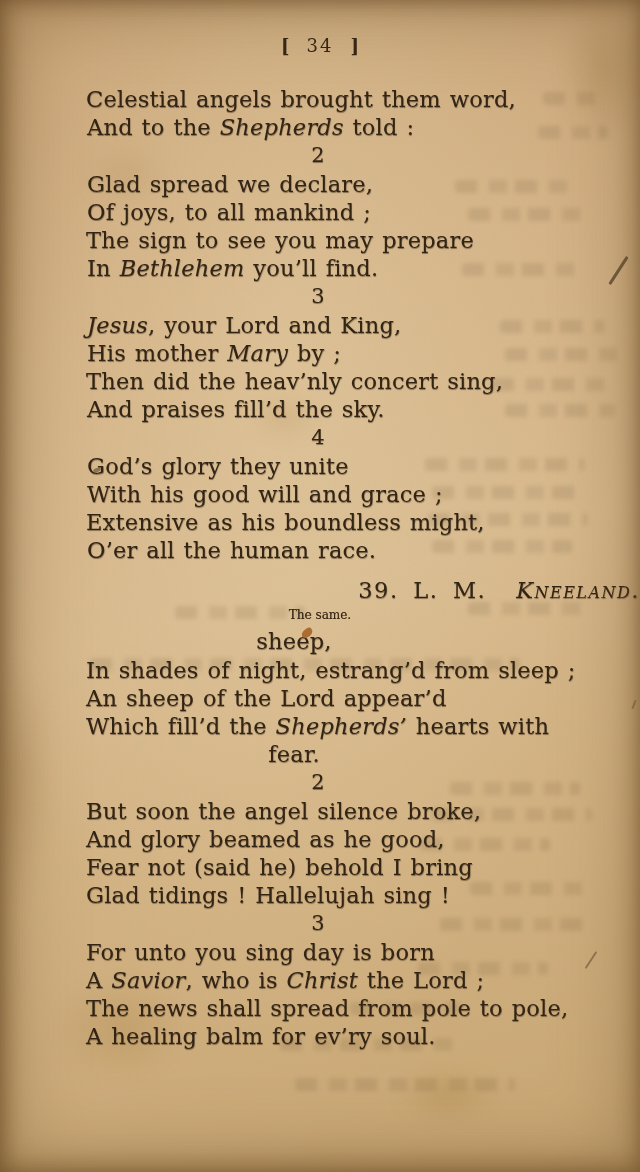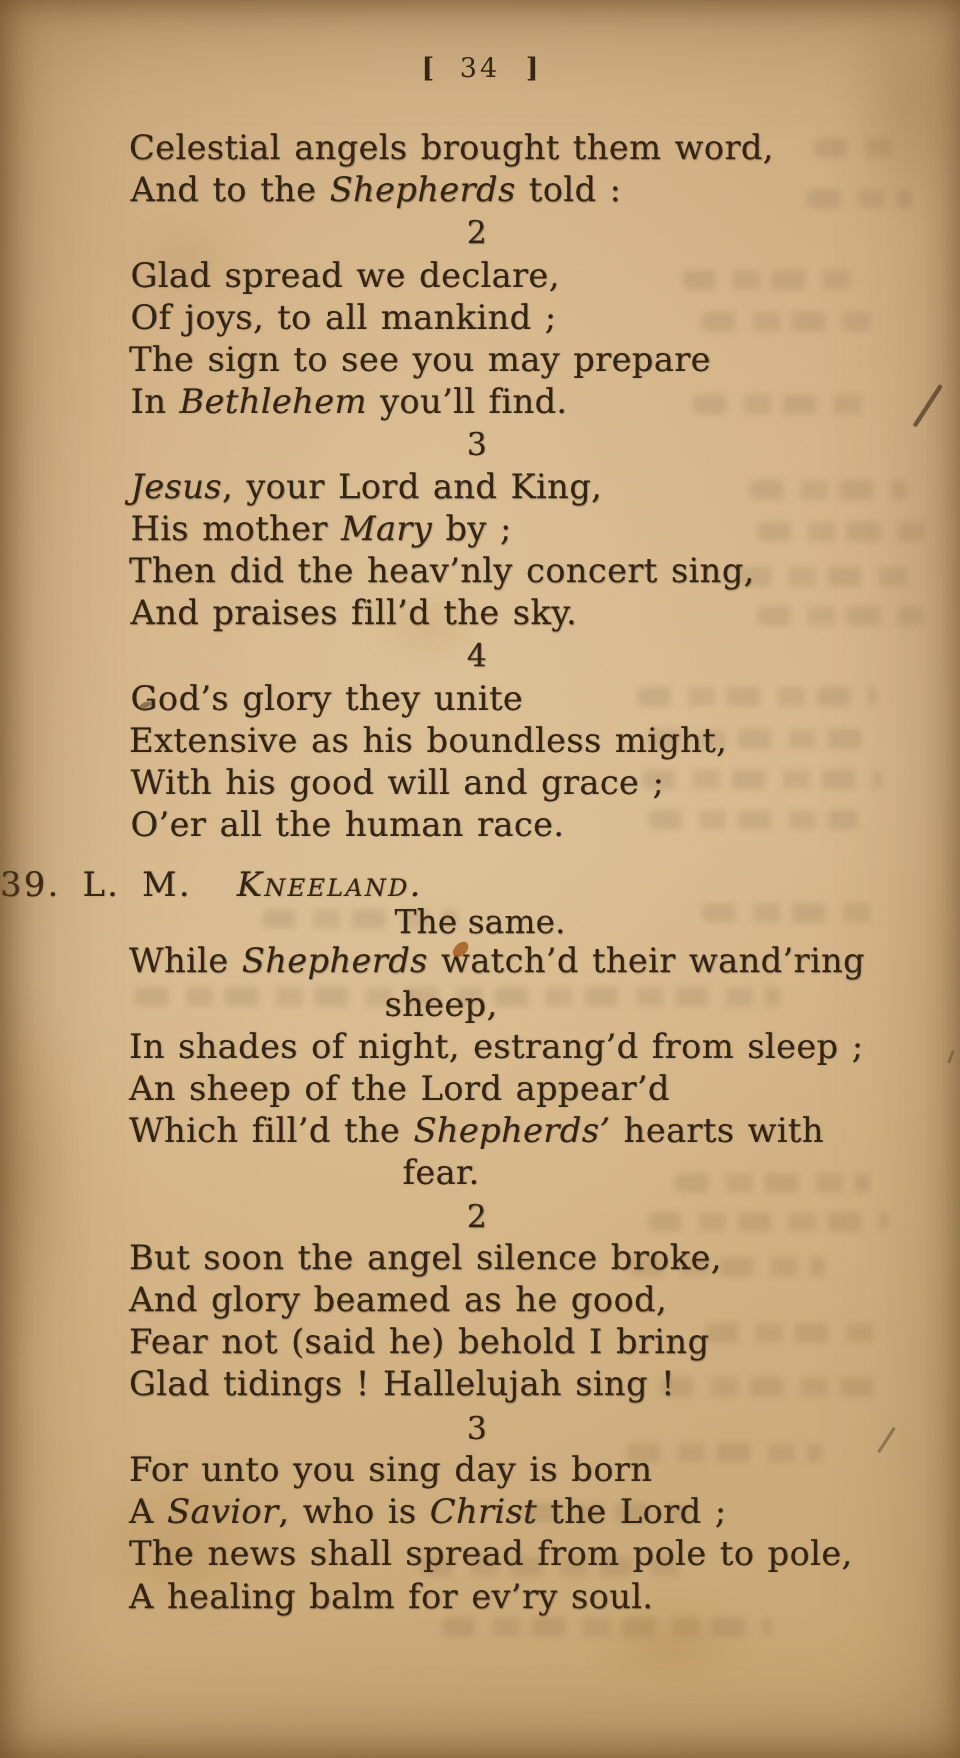--- a/index.html
+++ b/index.html
@@ -44,25 +44,25 @@
   .sec-cont{margin-top:26px;}
   .line{
     font-size:22.5px;line-height:28.2px;letter-spacing:.2px;word-spacing:1.5px;
     white-space:pre;text-shadow:.4px .5px .8px rgba(47,32,16,.50);
   }
   .line.out{padding-left:86px;}
   .line.in{padding-left:87px;}
   .line.num{text-align:center;padding-right:4px;font-size:21px;}
   .line.center{text-align:center;padding-right:52px;}
   .line i{font-style:italic;}
-  .heading{margin-top:13px;line-height:27px;text-align:left;font-size:22.5px;
+  .heading{margin-top:13px;line-height:27px;text-align:right;font-size:22.5px;
     text-shadow:.4px .5px .8px rgba(47,32,16,.50);}
   .heading .meter{letter-spacing:1.5px;word-spacing:6px;}
   .heading .author{font-style:italic;font-variant:small-caps;margin-left:30px;letter-spacing:1.5px;}
-  .subtitle{line-height:23px;text-align:center;font-size:22px;
+  .subtitle{line-height:23px;text-align:center;font-size:12px;
     text-shadow:.3px .4px .6px rgba(47,32,16,.45);}
 </style>
 </head>
 <body>
 
 <div class="ghost" style="left:543px;top:92px;width:60px;"></div>
 <div class="ghost" style="left:538px;top:126px;width:70px;"></div>
 <div class="ghost" style="left:455px;top:180px;width:120px;"></div>
 <div class="ghost" style="left:468px;top:208px;width:120px;"></div>
 <div class="ghost" style="left:462px;top:263px;width:120px;"></div>
@@ -114,32 +114,31 @@
       <div class="line in"><span>Of joys, to all mankind ;</span></div>
       <div class="line out"><span>The sign to see you may prepare</span></div>
       <div class="line in"><span>In </span><i>Bethlehem</i><span> you’ll find.</span></div>
       <div class="line num"><span>3</span></div>
       <div class="line in"><i>Jesus</i><span>, your Lord and King,</span></div>
       <div class="line in"><span>His mother </span><i>Mary</i><span> by ;</span></div>
       <div class="line out"><span>Then did the heav’nly concert sing,</span></div>
       <div class="line in"><span>And praises fill’d the sky.</span></div>
       <div class="line num"><span>4</span></div>
       <div class="line in"><span>God’s glory they unite</span></div>
+      <div class="line in"><span>With his good will and grace ;</span></div>
       <div class="line out"><span>Extensive as his boundless might,</span></div>
-      <div class="line in"><span>With his good will and grace ;</span></div>
       <div class="line in"><span>O’er all the human race.</span></div>
     </section>
 
   <section>
     <div class="heading">
       <span class="meter">39. L. M.</span><span class="author">Kneeland.</span>
     </div>
     <div class="subtitle">The same.</div>
     <div class="hymn-lines">
-        <div class="line out"><span>While </span><i>Shepherds</i><span> watch’d their wand’ring</span></div>
         <div class="line center"><span>sheep,</span></div>
         <div class="line out"><span>In shades of night, estrang’d from sleep ;</span></div>
         <div class="line out"><span>An sheep of the Lord appear’d</span></div>
         <div class="line out"><span>Which fill’d the </span><i>Shepherds’</i><span> hearts with</span></div>
         <div class="line center"><span>fear.</span></div>
         <div class="line num"><span>2</span></div>
         <div class="line out"><span>But soon the angel silence broke,</span></div>
         <div class="line out"><span>And glory beamed as he good,</span></div>
         <div class="line out"><span>Fear not (said he) behold I bring</span></div>
         <div class="line out"><span>Glad tidings ! Hallelujah sing !</span></div>

